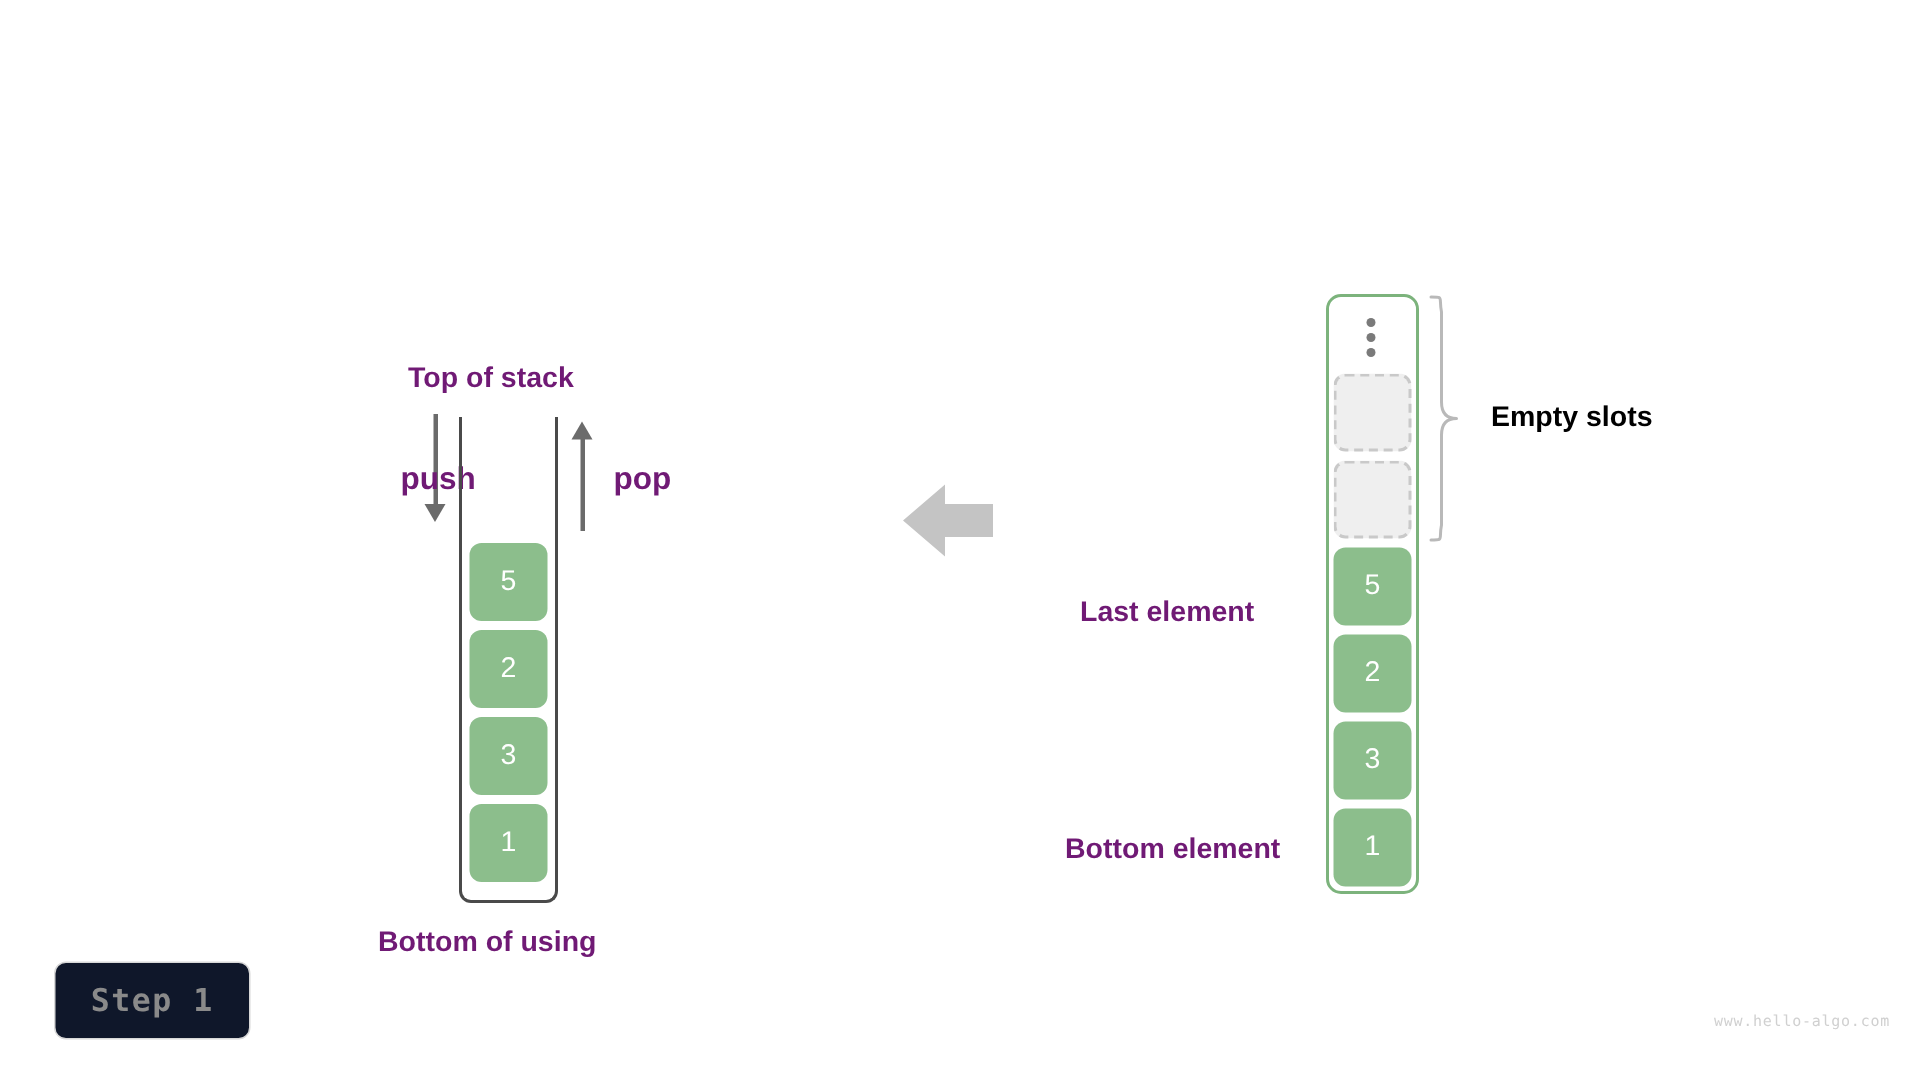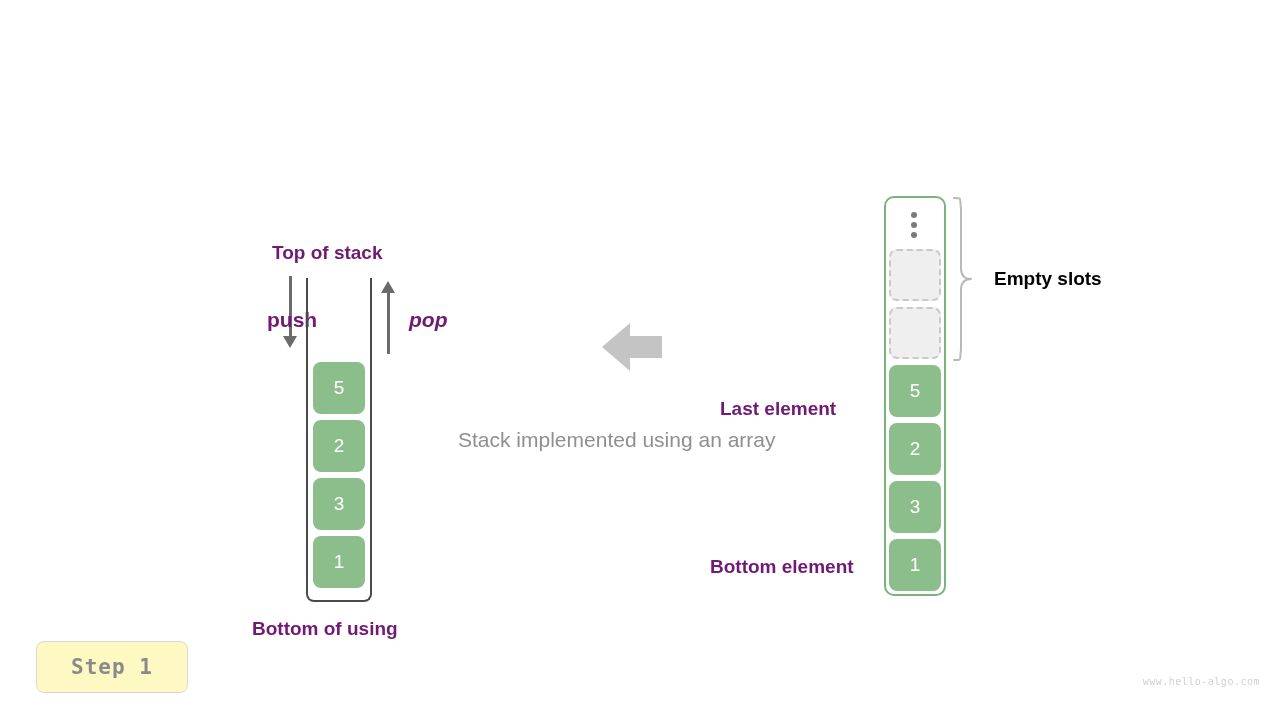--- a/index.html
+++ b/index.html
@@ -162,25 +162,25 @@
     position: absolute;
     left: 952px;
     top: 196px;
   }
 
   
   #step-badge {
     position: absolute;
     left: 36px;
     top: 641px;
-    width: 152px;
+    width: 131px;
     height: 52px;
     border: 1px solid #d8d8d8;
     border-radius: 8px;
-    background: #fef9c3;
+    background: #0f172a;
     display: flex;
     align-items: center;
     justify-content: center;
     color: #8a8a8a;
     font-family: "DejaVu Sans Mono", monospace;
     font-size: 21px;
     font-weight: bold;
     letter-spacing: 1px;
     box-sizing: border-box;
   }
@@ -203,40 +203,39 @@
 <div id="stage">
 
   <div class="lbl-dark" style="left:272px; top:243px;">Top of stack</div>
 
   <div class="vline" style="left:289px; top:276px; height:62px;"></div>
   <div class="arrow-head head-down" style="left:283px; top:336px;"></div>
   <div class="lbl-dark" style="left:227px; top:309px; font-size:21px;margin-left:40px;">push</div>
 
   <div class="vline" style="left:387px; top:292px; height:62px;"></div>
   <div class="arrow-head head-up" style="left:381px; top:281px;"></div>
-  <div class="lbl-dark" style="left:409px; top:309px; font-size:21px;font-style:italic;">pop</div>
+  <div class="lbl-dark" style="left:409px; top:309px; font-size:21px;">pop</div>
 
   <div id="stack-container"></div>
 
   <div id="stack-cells">
     <div class="cell">5</div>
     <div class="cell">2</div>
     <div class="cell">3</div>
     <div class="cell">1</div>
   </div>
 
   <div class="lbl-dark" style="left:252px; top:619px;">Bottom of using</div>
 
   <div id="transform-arrow">
     <svg width="60" height="54" viewBox="0 0 60 54">
       <polygon points="0,27 28,3 28,16 60,16 60,38 28,38 28,51" fill="#c4c4c4"></polygon>
     </svg>
   </div>
 
-  <div class="lbl-gray" style="left:458px; top:429px;">Stack implemented using an array</div>
 
   <div id="array-container"></div>
 
   <div id="array-dots">
     <span></span>
       <span></span>
       <span></span>
   </div>
 
   <div id="array-cells">

